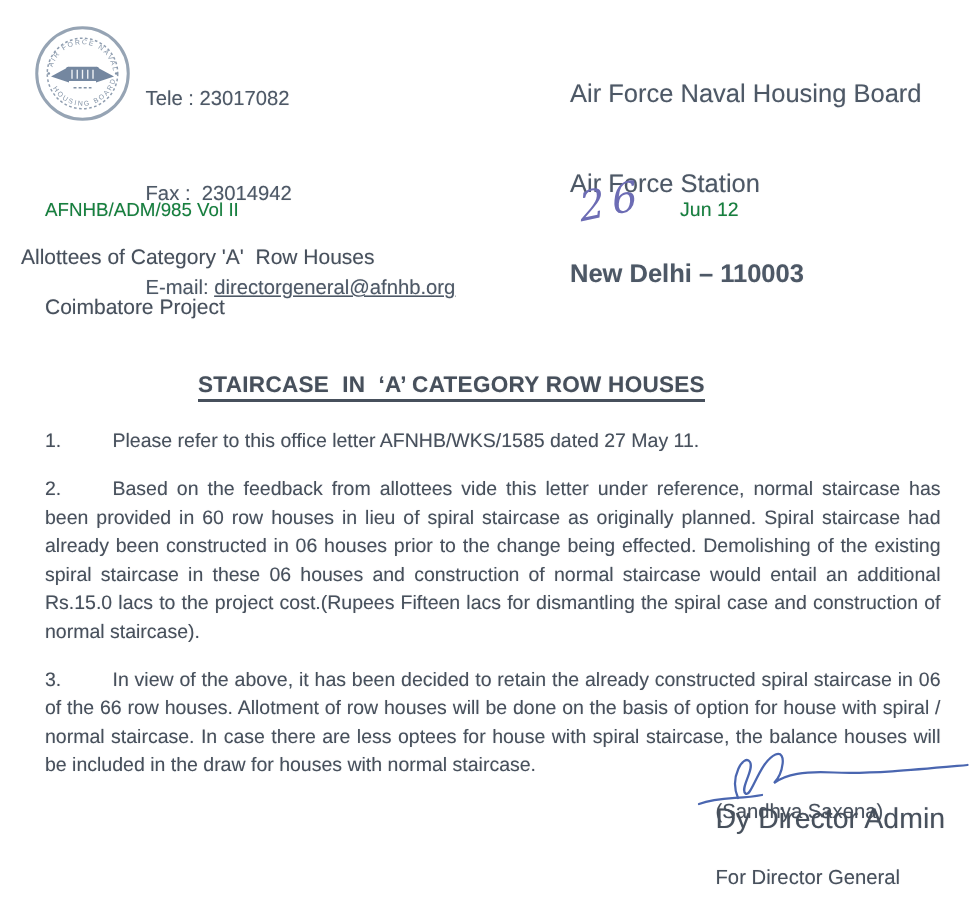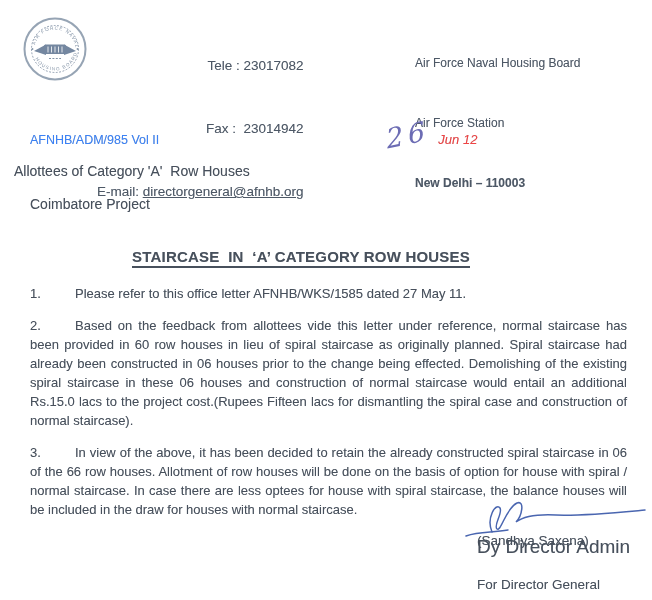--- a/index.html
+++ b/index.html
@@ -19,50 +19,49 @@
 
   
   .seal {
     position: absolute; left: 21px; top: 15px;
     width: 68px; height: 68px;
   }
   .contact {
     position: absolute; left: 97px; top: 13px;
     font-size: 13.5px; line-height: 21px; color: #4d5866;
     white-space: pre-wrap;
-    text-align: right;
   }
   .contact .email { text-decoration: underline; }
   .address {
-    position: absolute; left: 415px; top: 13px;
-    font-size: 12px; line-height: 20px; color: #4d5866;
+    position: absolute; left: 380px; top: 13px;
+    font-size: 17px; line-height: 20px; color: #4d5866;
     white-space: pre-wrap;
   }
   .address .bold { font-weight: 700; }
 
   
   .refline {
     position: absolute; left: 30px; top: 133px;
-    font-size: 12.5px; color: #3b82f6;
+    font-size: 12.5px; color: #15803d;
   }
   .dateblock {
     position: absolute; left: 386px; top: 120px;
     display: flex; align-items: flex-start;
   }
   .hand-date {
     display: inline-block;
     font-family: "DejaVu Serif", serif;
     font-style: italic;
     font-size: 27px; line-height: 30px;
     letter-spacing: 5px;
     color: #6c6cb4;
     transform: rotate(-12deg) skewX(-6deg);
   }
   .typed-date {
-    font-size: 13px; color: #ef4444; margin-left: 8px; margin-top: 12px; font-style: italic;
+    font-size: 13px; color: #15803d; margin-left: 23px; margin-top: 12px;
   }
 
   
   .addr1 { position: absolute; left: 14px; top: 163px; font-size: 14px; white-space: pre-wrap; }
   .addr2 { position: absolute; left: 30px; top: 196px; font-size: 14px; }
 
   
   .subject-row {
     position: absolute; left: 0; top: 248px; width: 602px;
     text-align: center;

